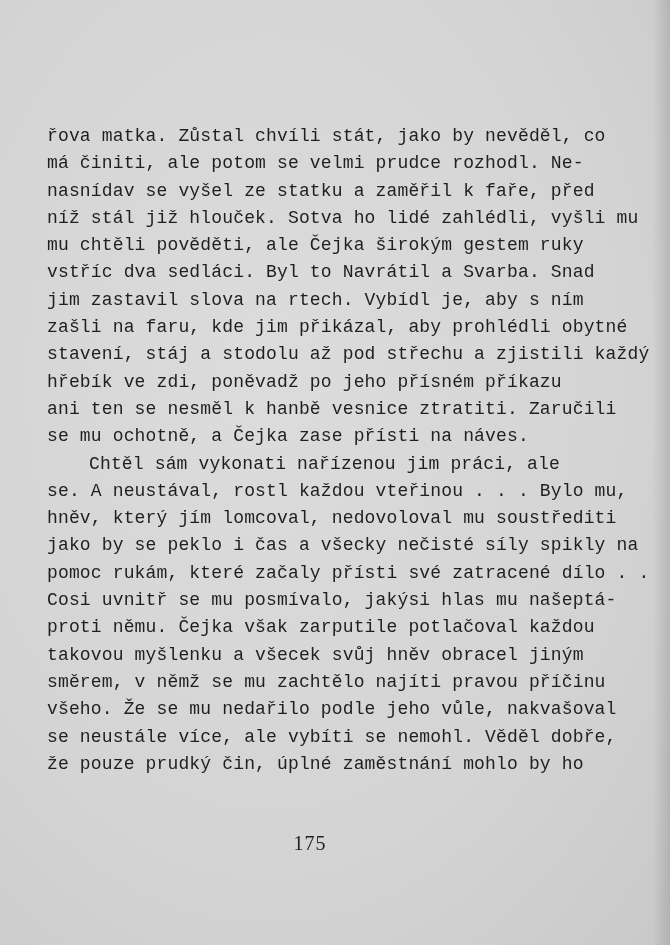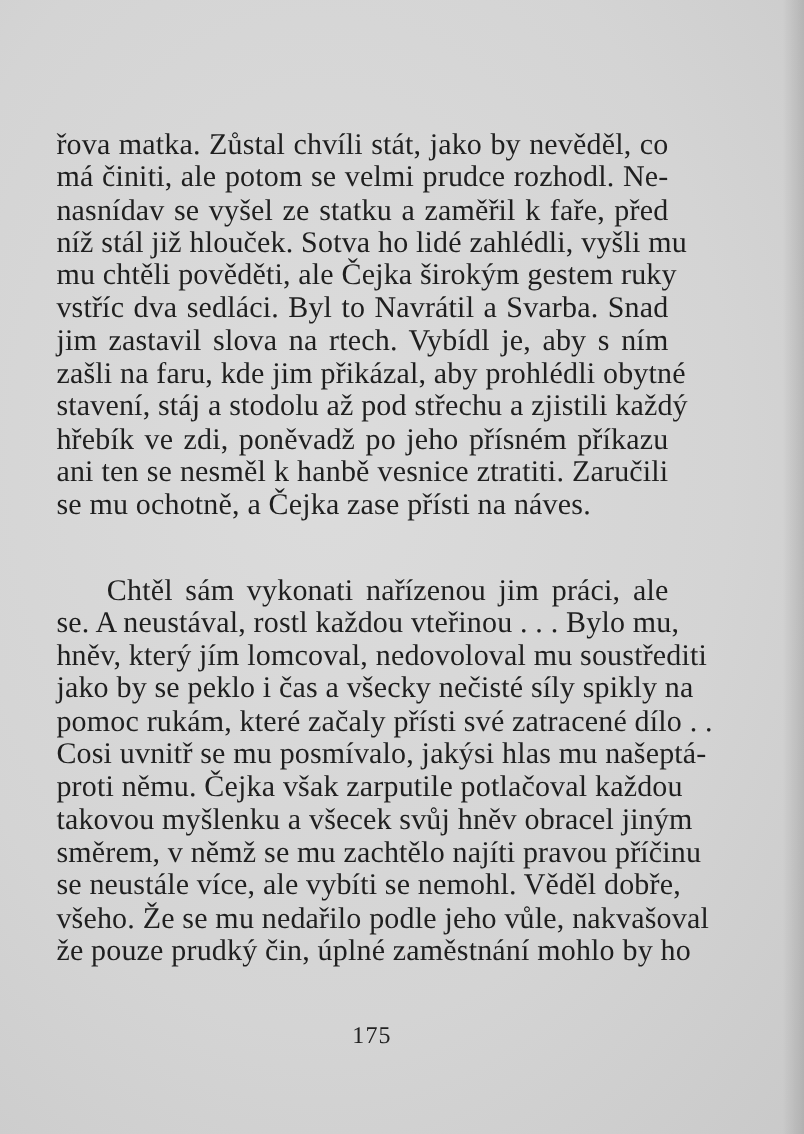--- a/index.html
+++ b/index.html
@@ -25,48 +25,47 @@
     .page::after {
       content: "";
       position: absolute;
       right: 0; top: 0;
       width: 18px; height: 945px;
       background: linear-gradient(to right, rgba(0,0,0,0), rgba(0,0,0,0.12));
     }
     .text-block {
       position: absolute;
       left: 47px;
-      top: 107px;
+      top: 123px;
       width: 510px;
-      font-family: Liberation Serif, serif;
-      font-size: 25px;
+      font-family: Liberation Mono, monospace;
+      font-size: 18px;
       line-height: 27.3px;
       color: #1f1f1f;
       text-align: justify;
     }
     .line {
       display: block;
       height: 27.3px;
       white-space: nowrap;
       text-align-last: justify;
       text-align: justify;
       letter-spacing: 0.15px;
     }
     .line.last {
       text-align-last: left;
     }
     .line.indent {
       padding-left: 42px;
-      margin-top: 44px;
     }
     .page-number {
       position: absolute;
       left: 0;
       width: 620px;
-      top: 852px;
+      top: 832px;
       text-align: center;
       font-family: "Liberation Serif", "DejaVu Serif", serif;
       font-size: 20px;
       color: #222;
       letter-spacing: 1px;
     }
   </style>
 </head>
 <body>
 
@@ -86,18 +85,18 @@
     <span class="line last">se mu ochotně, a Čejka zase přísti na náves.</span>
     <span class="line indent">Chtěl sám vykonati nařízenou jim práci, ale</span>
     <span class="line">se. A neustával, rostl každou vteřinou . . . Bylo mu,</span>
     <span class="line">hněv, který jím lomcoval, nedovoloval mu soustřediti</span>
     <span class="line">jako by se peklo i čas a všecky nečisté síly spikly na</span>
     <span class="line">pomoc rukám, které začaly přísti své zatracené dílo . .</span>
     <span class="line">Cosi uvnitř se mu posmívalo, jakýsi hlas mu našeptá-</span>
     <span class="line">proti němu. Čejka však zarputile potlačoval každou</span>
     <span class="line">takovou myšlenku a všecek svůj hněv obracel jiným</span>
     <span class="line">směrem, v němž se mu zachtělo najíti pravou příčinu</span>
+    <span class="line">všeho. Že se mu nedařilo podle jeho vůle, nakvašoval</span>
     <span class="line">se neustále více, ale vybíti se nemohl. Věděl dobře,</span>
-    <span class="line">všeho. Že se mu nedařilo podle jeho vůle, nakvašoval</span>
     <span class="line">že pouze prudký čin, úplné zaměstnání mohlo by ho</span>
   </div>
   <div class="page-number">175</div>
 </div>
 
 </body></html>

